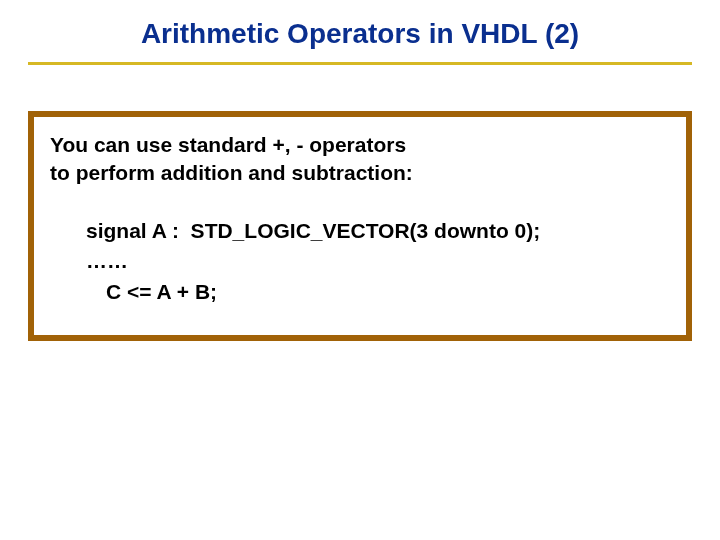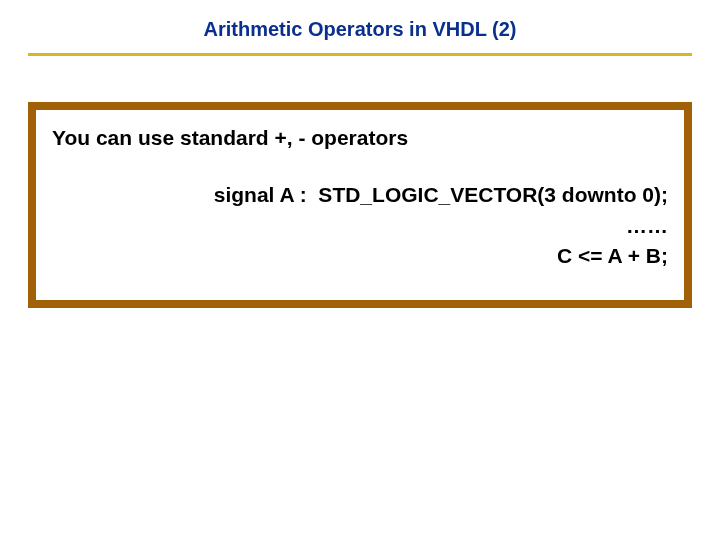--- a/index.html
+++ b/index.html
@@ -10,66 +10,66 @@
     body {
       width: 720px;
       height: 540px;
       background: #ffffff;
       font-family: Arial, Helvetica, sans-serif;
       padding: 18px 28px;
       position: relative;
     }
     .title {
       color: #0a2f8f;
-      font-size: 20px;
+      font-size: 28px;
       font-weight: bold;
       text-align: center;
       padding-bottom: 12px;
       margin-left: 40px;
       margin-right: 40px;
     }
     .rule {
       border: none;
       border-top: 3px solid #d6b824;
       margin-bottom: 46px;
     }
     .content-box {
-      border: 8px solid #a16207;
+      border: 6px solid #a16207;
       padding: 14px 16px 28px 16px;
     }
     .intro {
       font-size: 21px;
       font-weight: bold;
       color: #000000;
       line-height: 1.35;
       margin-bottom: 28px;
     }
     .code-block {
       font-size: 21px;
       font-weight: bold;
       color: #000000;
       line-height: 1.45;
       padding-left: 36px;
-      text-align: right;
     }
     .code-line {
       white-space: pre;
     }
     .assign {
       padding-left: 20px;
     }
   </style>
 </head>
 <body>
 
 <h1 class="title">Arithmetic Operators in VHDL (2)</h1>
 <hr class="rule">
 
 <div class="content-box">
   <div class="intro">
     <div>You can use standard +, - operators</div>
+    <div>to perform addition and subtraction:</div>
   </div>
   <div class="code-block">
     <div class="code-line">signal A :  STD_LOGIC_VECTOR(3 downto 0);</div>
     <div class="code-line">……</div>
     <div class="code-line assign">C &lt;= A + B;</div>
   </div>
 </div>
 
 </body></html>

